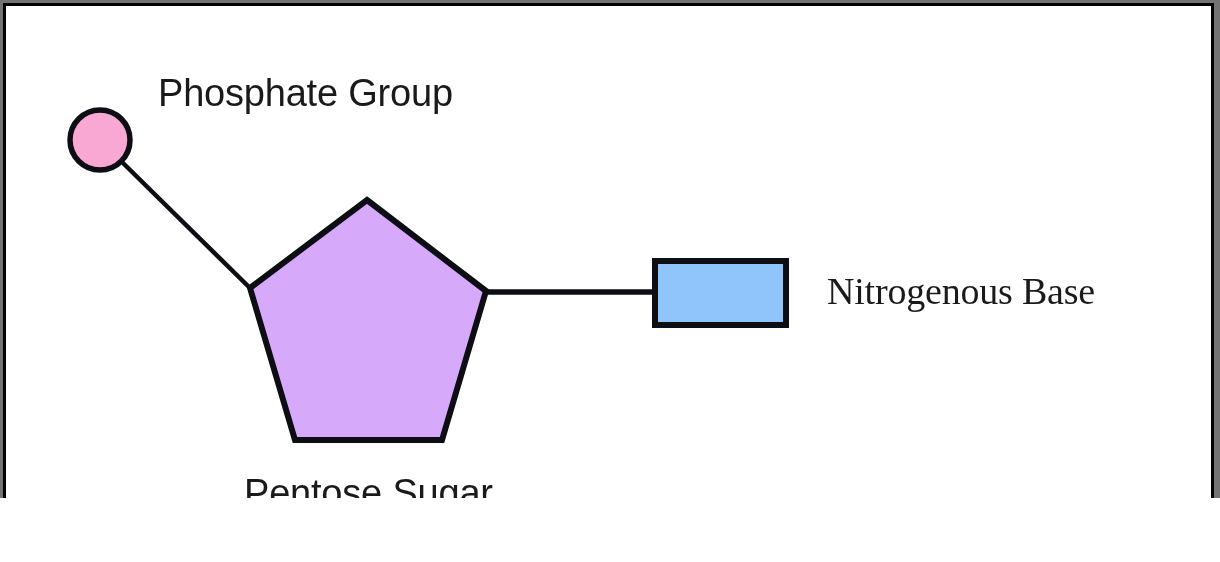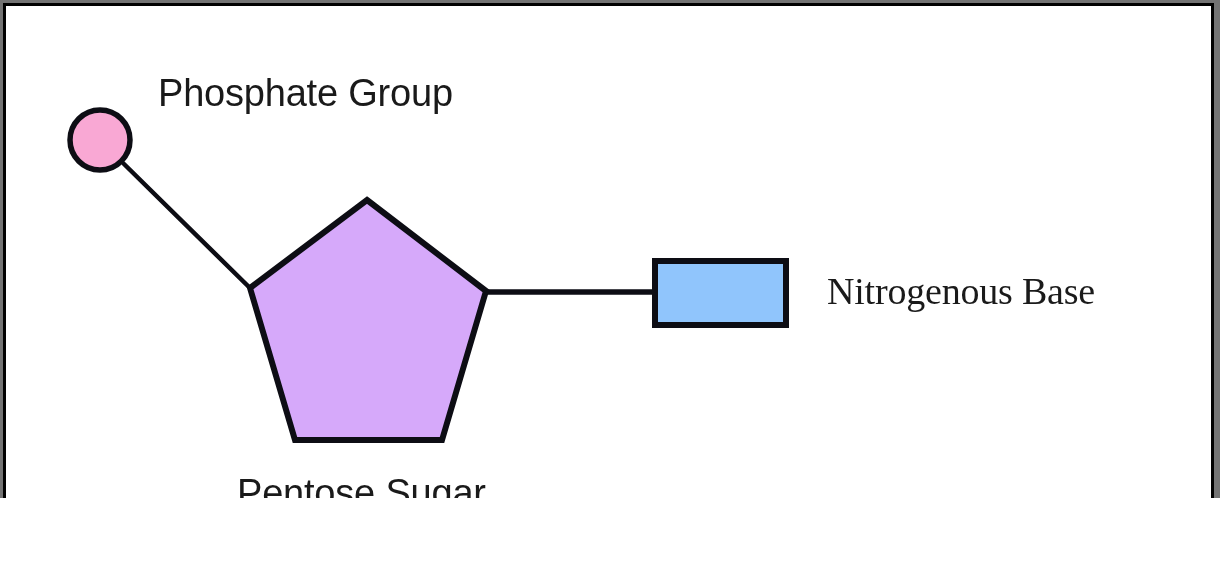--- a/index.html
+++ b/index.html
@@ -43,21 +43,21 @@
     color: #1a1a1a;
     white-space: nowrap;
     letter-spacing: -0.2px;
     line-height: 1;
   }
   #label-phosphate-group {
     left: 158px;
     top: 74px;
   }
   #label-pentose-sugar {
-    left: 237px;
+    left: 244px;
     top: 474px;
   }
   #label-nitrogenous-base {
     left: 827px;
     top: 272px;
     font-family: Liberation Serif, serif;
   }
 </style>
 </head>
 <body>

